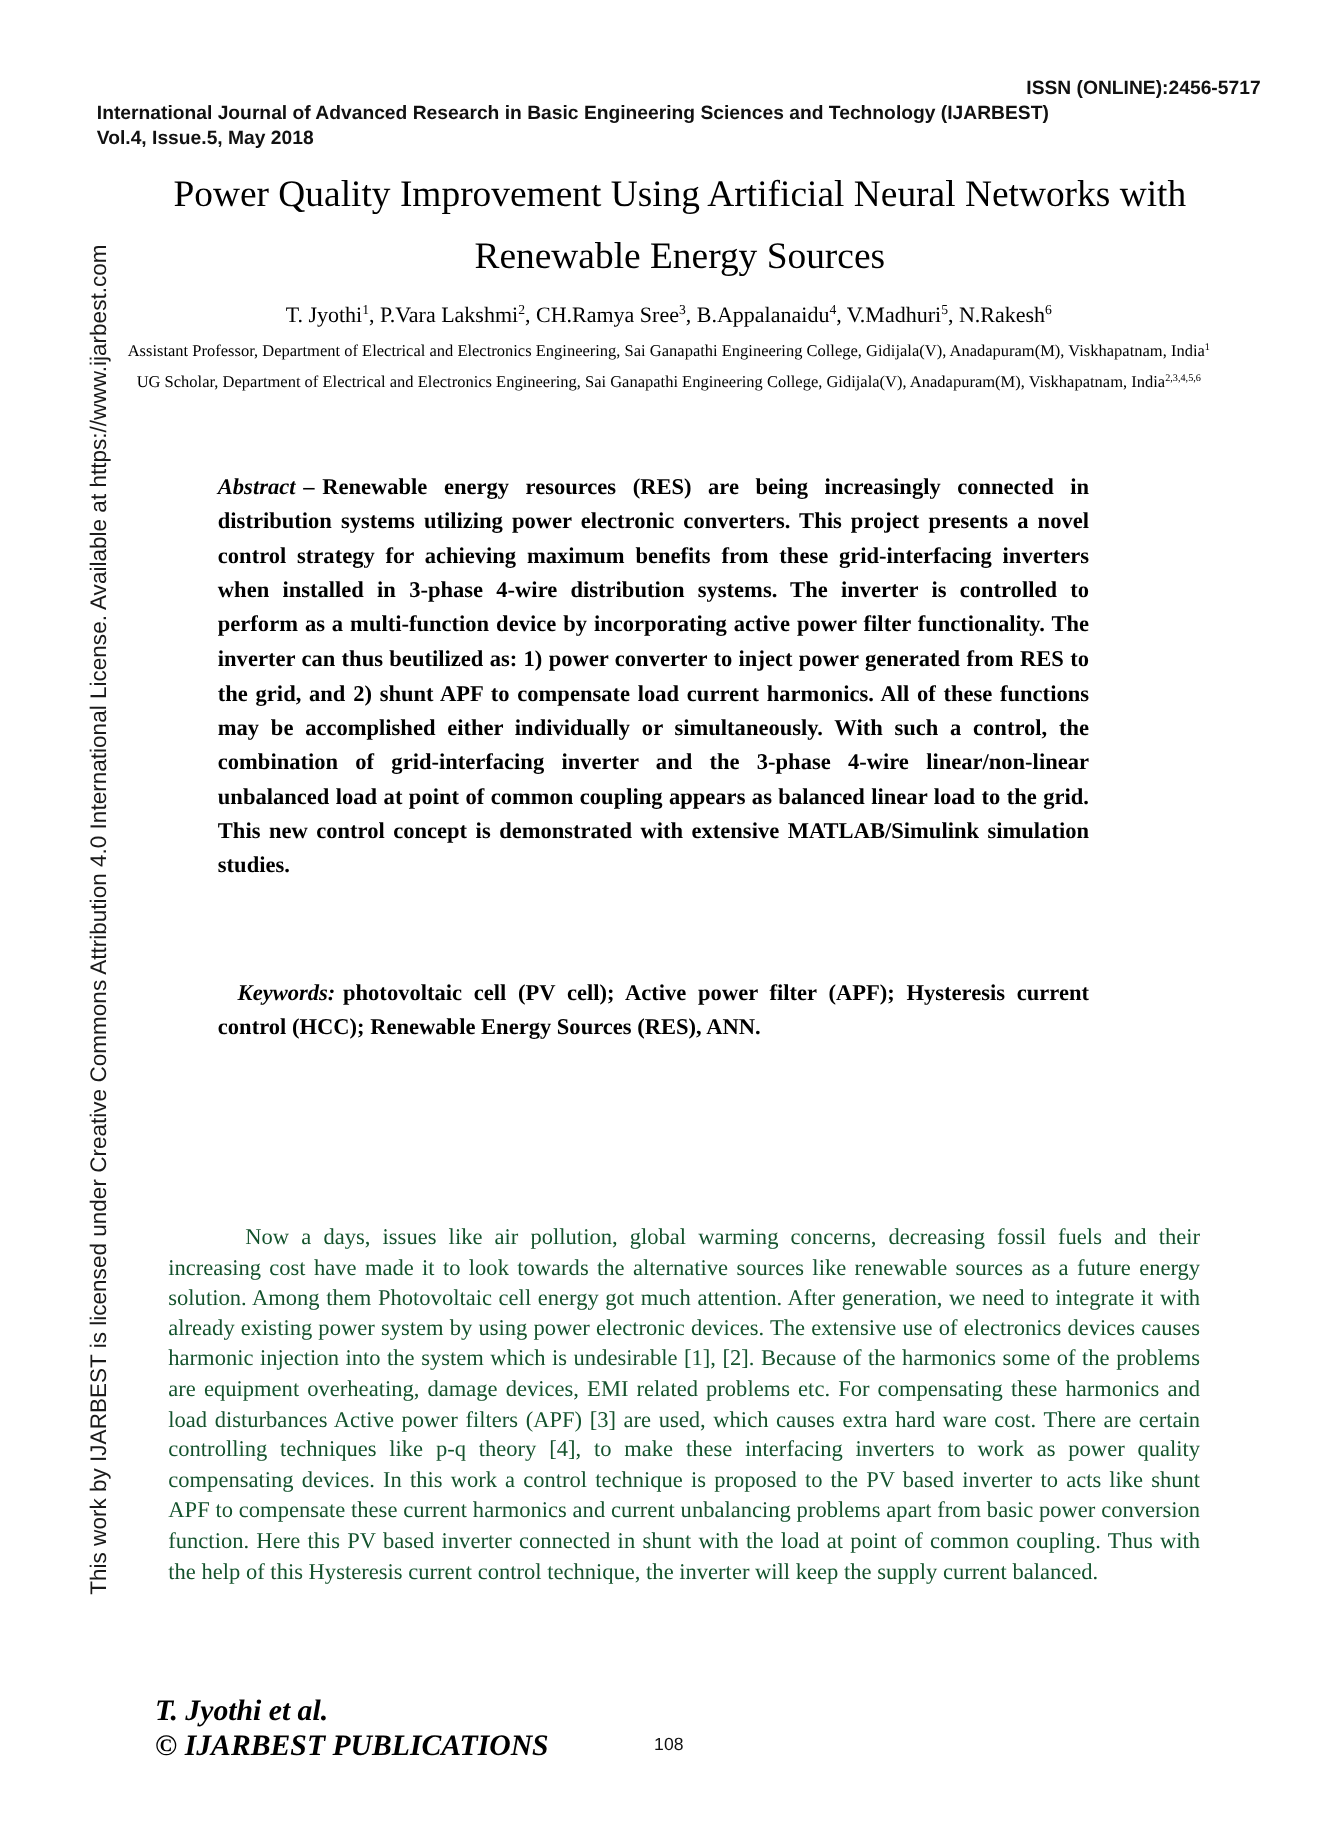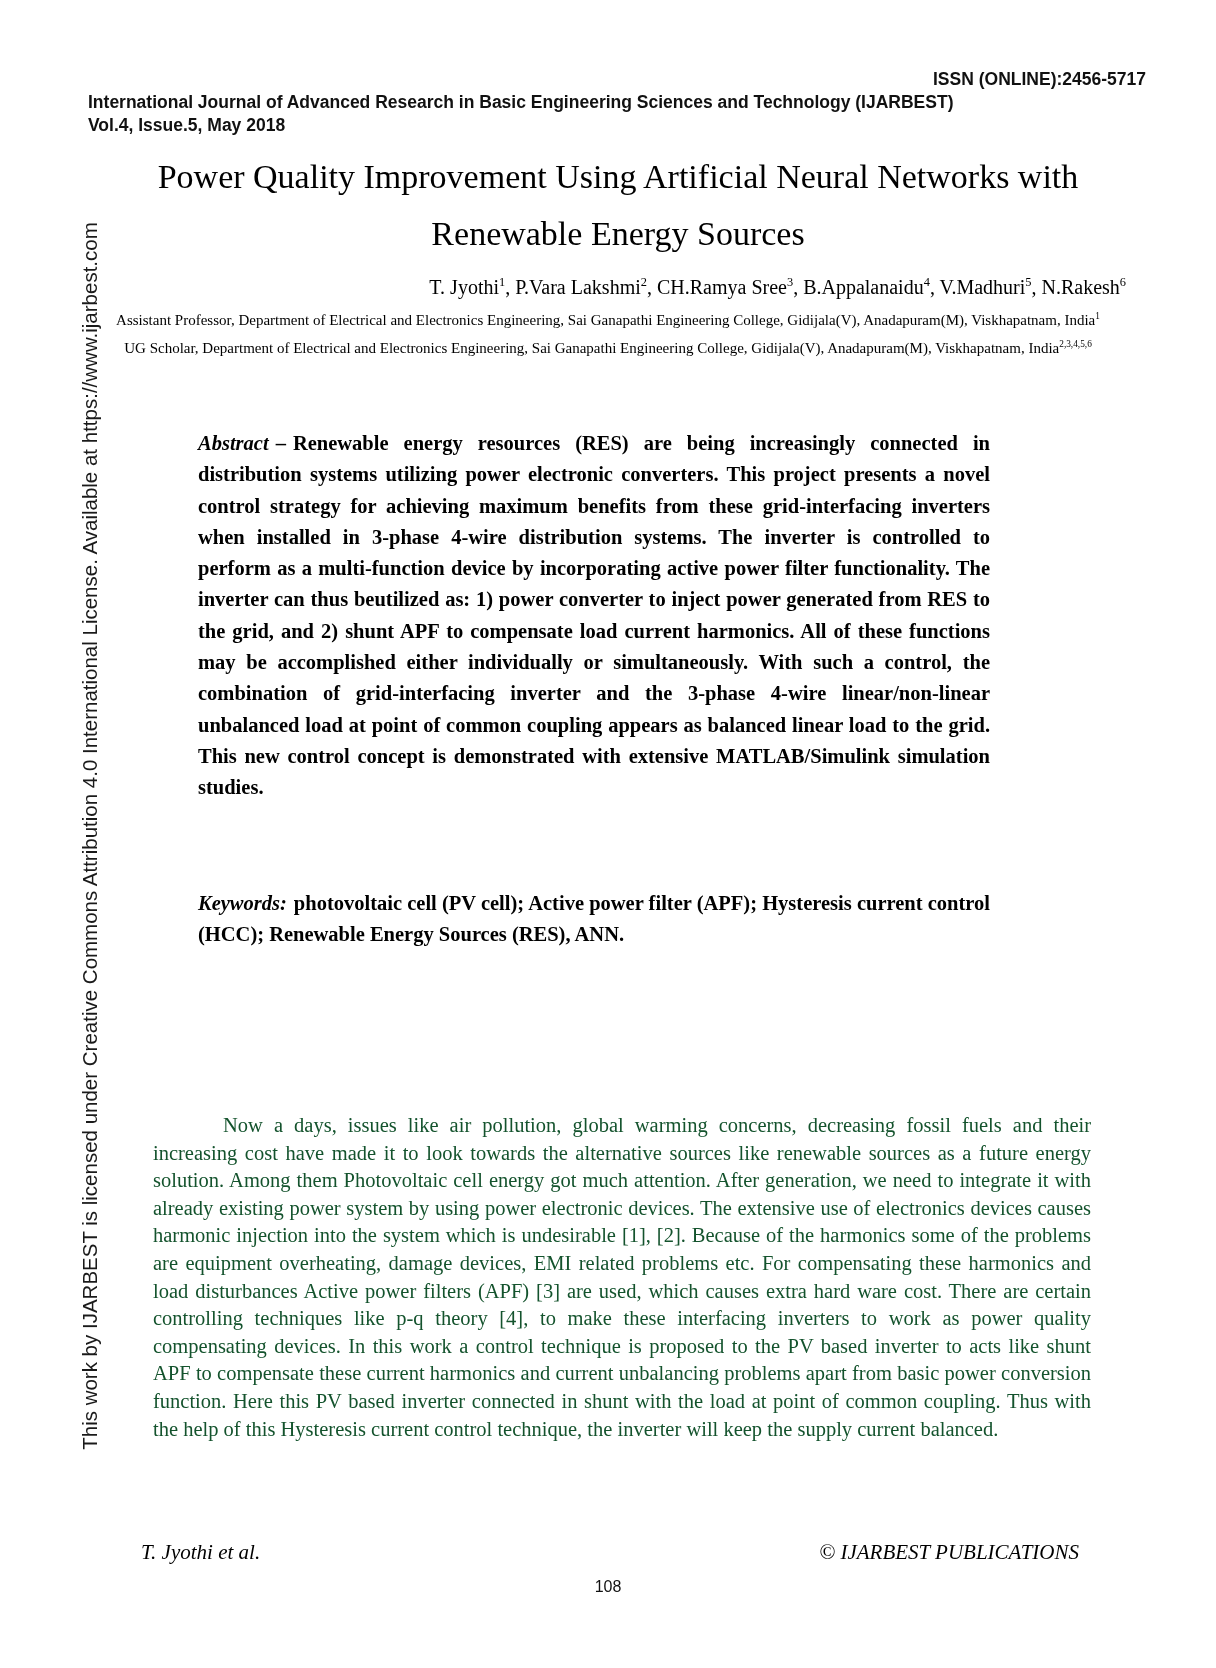--- a/index.html
+++ b/index.html
@@ -42,21 +42,21 @@
     position: absolute; top: 148px; left: 120px; right: 100px;
     text-align: center;
     font-size: 34px; line-height: 57px;
     font-weight: normal;
     color: #000;
     margin: 0;
   }
 
   .authors {
     position: absolute; top: 276px; left: 90px; right: 90px;
-    text-align: right; font-size: 20px; color: #000;
+    text-align: center; font-size: 20px; color: #000;
   }
   .affiliations {
     position: absolute; top: 306px; left: 110px; right: 110px;
     text-align: center; font-size: 15px; line-height: 28px; color: #000;
   }
   sup { font-size: 0.62em; vertical-align: super; line-height: 0; }
 
   
   .abstract {
     position: absolute; top: 428px; left: 198px; width: 792px;
@@ -69,21 +69,21 @@
   .abstract-dash  { margin: 0 7px; }
 
   
   .keywords {
     position: absolute; top: 888px; left: 198px; width: 792px;
     font-size: 20.5px; line-height: 31.3px;
     font-weight: bold;
     text-align: justify;
     margin: 0;
   }
-  .keywords-label { font-style: italic; }
+  .keywords-label { font-style: italic; margin-left: 18px; }
   .keywords-body  { margin-left: 7px; }
 
   
   .section-heading {
     position: absolute; top: 1020px; left: 0; right: 0;
     text-align: center;
     font-size: 22px; color: #000;
   }
   .section-number { margin-right: 26px; }
   .section-title  { font-variant: small-caps; letter-spacing: 0.5px; }
@@ -95,22 +95,23 @@
     text-align: justify;
     text-indent: 70px;
     margin: 12px;
     color: #14532d;
   }
 
   
   .footer-line {
     position: absolute; top: 1540px; left: 141px; width: 938px;
     display: flex; justify-content: space-between;
-    font-size: 21px; font-weight: normal; font-style: italic;
+    font-size: 27px; font-weight: bold; font-style: italic;
     color: #000;
+    flex-direction: column;
   }
   .page-number {
     position: absolute; top: 1578px; left: 0; right: 0;
     text-align: center;
     font-family: "Liberation Sans", "DejaVu Sans", sans-serif;
     font-size: 16px; color: #111;
   }
 </style>
 </head>
 <body>

